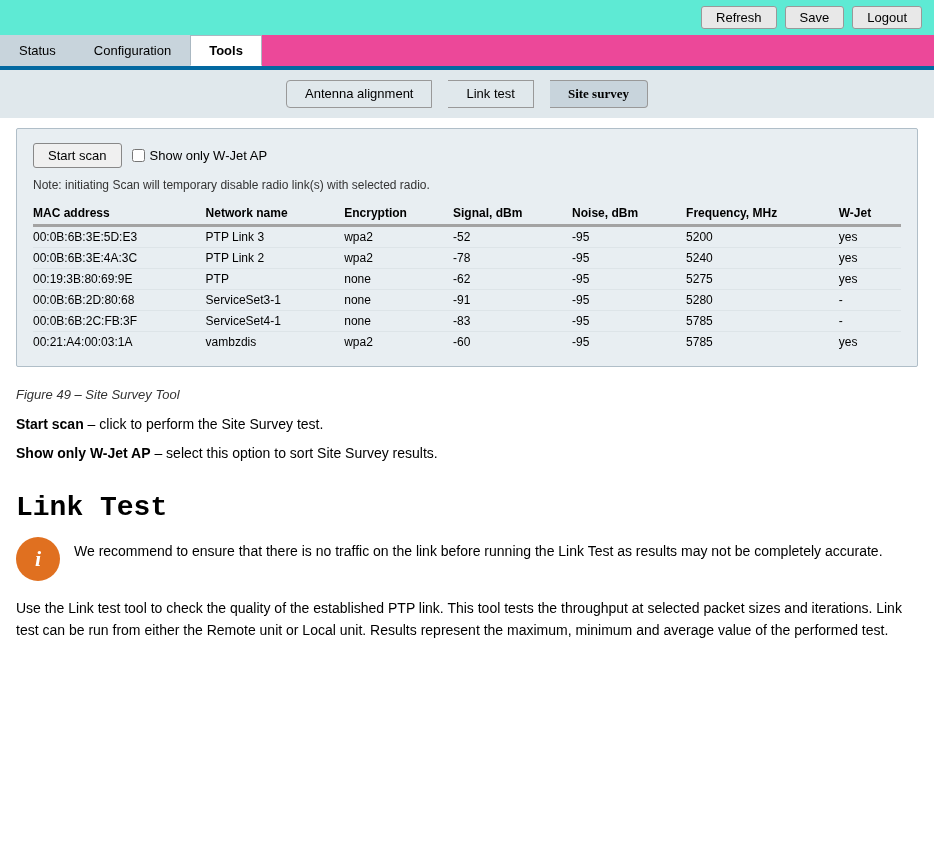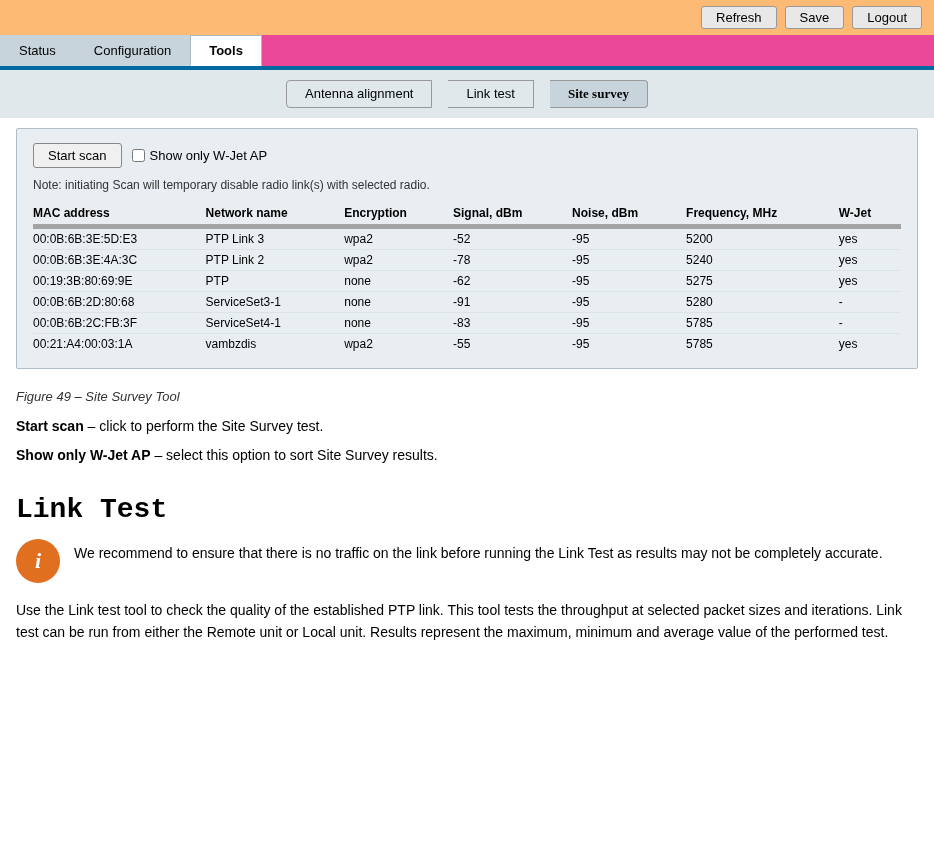--- a/index.html
+++ b/index.html
@@ -10,21 +10,21 @@
       color: #000;
       width: 934px;
     }
 
     
     .top-bar {
       display: flex;
       justify-content: flex-end;
       align-items: center;
       padding: 6px 12px;
-      background: #fdba74;
+      background: #5eead4;
       gap: 8px;
     }
     .top-bar button {
       padding: 3px 14px;
       font-size: 13px;
       border: 1px solid #999;
       background: #e8e8e8;
       cursor: pointer;
       border-radius: 3px;
     }
@@ -116,21 +116,21 @@
     
     .scan-table {
       width: 100%;
       border-collapse: collapse;
       font-size: 12px;
     }
     .scan-table th {
       font-weight: bold;
       text-align: left;
       padding: 4px 8px 4px 0;
-      border-bottom: 5px solid #a3a3a3;
+      border-bottom: 3px solid #a3a3a3;
       white-space: nowrap;
       margin-top: 17px;
     }
     .scan-table td {
       padding: 3px 8px 3px 0;
       border-bottom: 1px solid #dde4e8;
     }
     .scan-table tr:last-child td { border-bottom: none; }
 
     .last-updated {
@@ -292,21 +292,21 @@
           <td>none</td>
           <td>-83</td>
           <td>-95</td>
           <td>5785</td>
           <td>-</td>
         </tr>
         <tr>
           <td>00:21:A4:00:03:1A</td>
           <td>vambzdis</td>
           <td>wpa2</td>
-          <td>-55</td>
+          <td>-60</td>
           <td>-95</td>
           <td>5785</td>
           <td>yes</td>
         </tr>
       </tbody>
   </table>
 
 </div>
 
 <div class="page-content">

